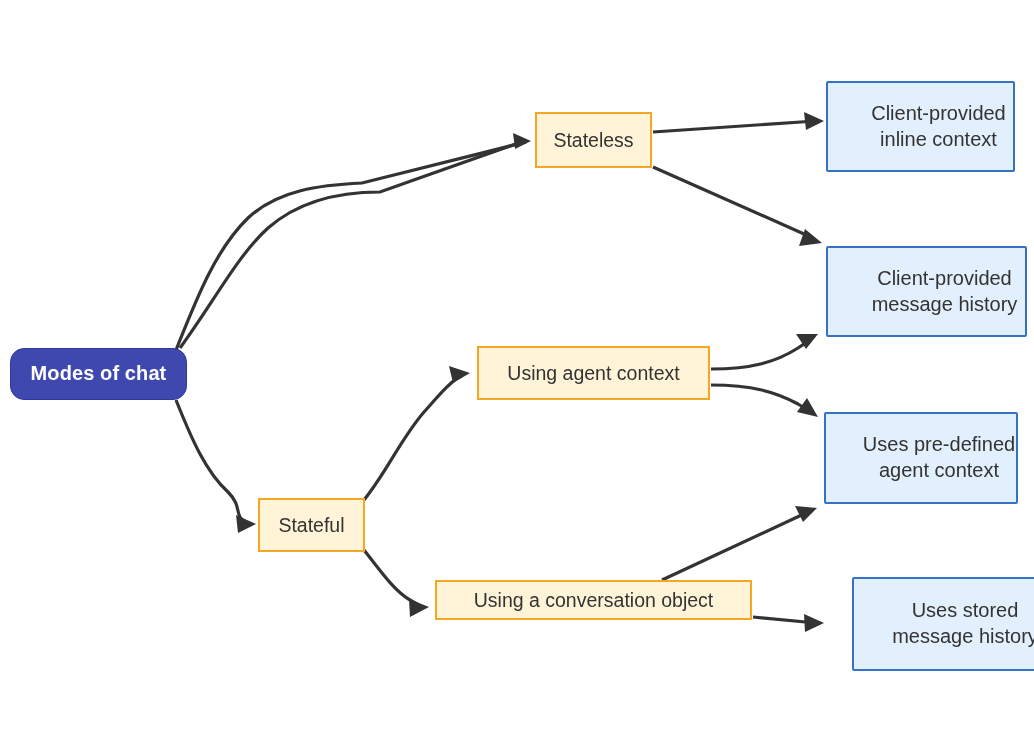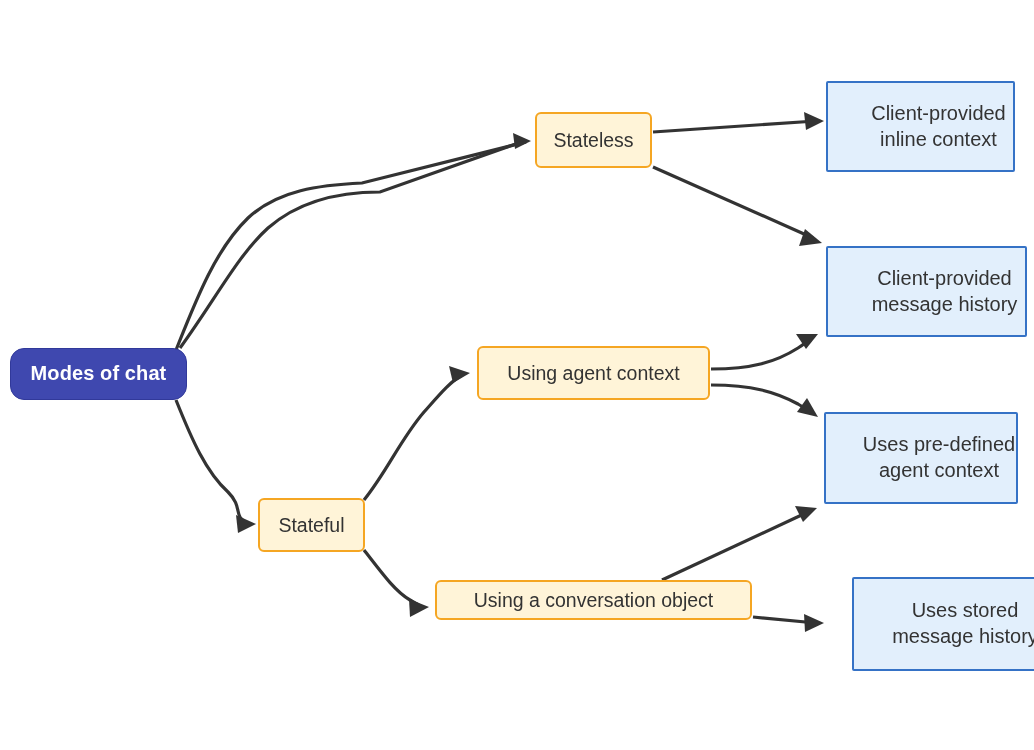--- a/index.html
+++ b/index.html
@@ -51,21 +51,21 @@
     border: 1.6px solid #31399a;
     border-radius: 14px;
     color: #ffffff;
     font-weight: bold;
     font-size: 20px;
     letter-spacing: 0.1px;
   }
   .node-mode {
     background: #fff4d8;
     border: 2px solid #f5a623;
-    border-radius: 6px;
+    border-radius: 0;
     color: #333333;
     font-size: 19.5px;
   }
   .node-outcome {
     background: #e2effc;
     border: 2px solid #3572c6;
     border-radius: 2px;
     color: #333333;
     font-size: 20px;
     padding-left: 36px;

